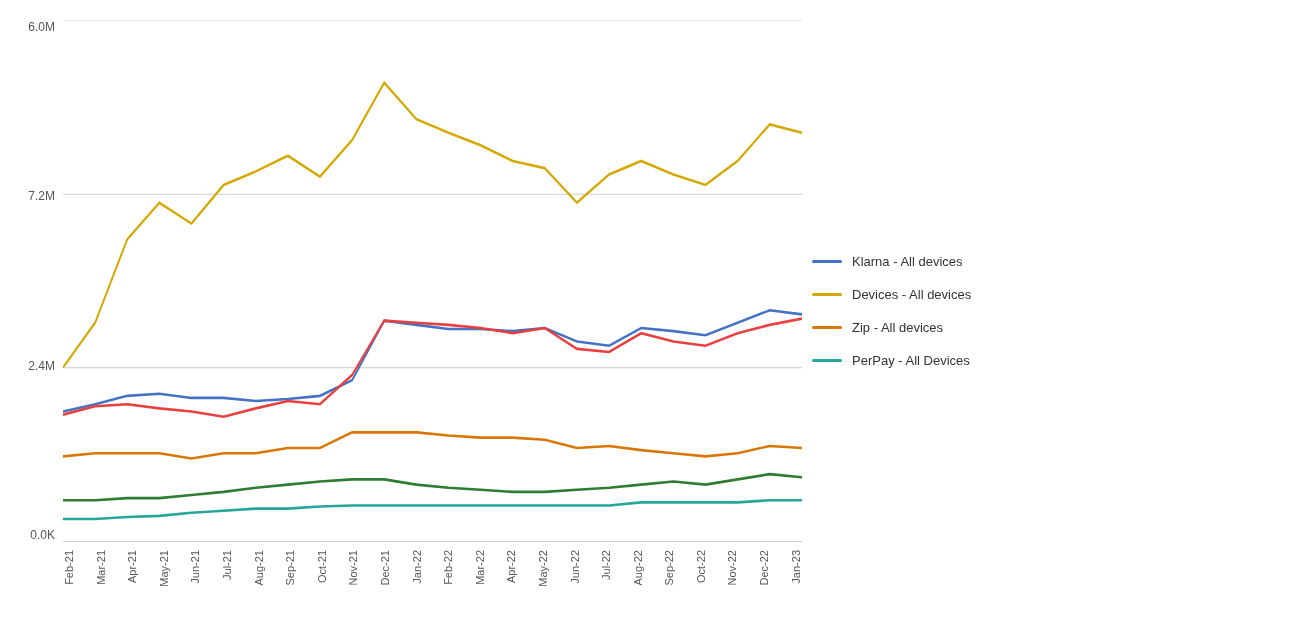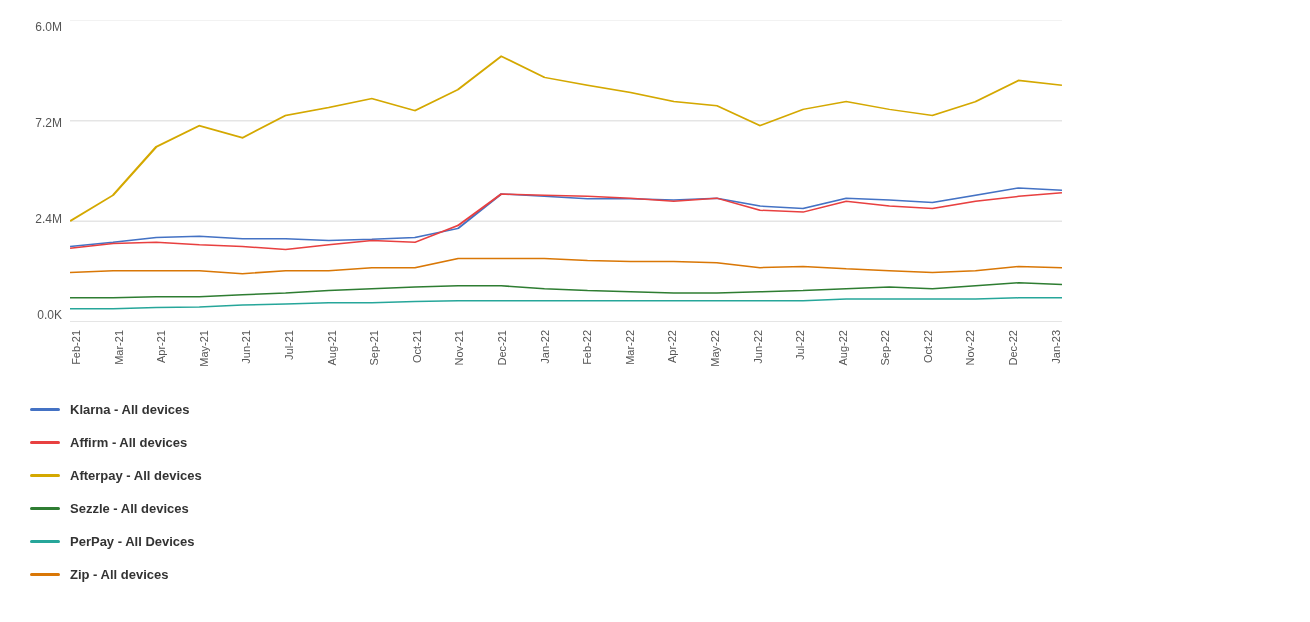--- a/index.html
+++ b/index.html
@@ -7,22 +7,22 @@
       background: #fff;
       font-family: Arial, sans-serif;
       width: 1310px;
       height: 622px;
       overflow: hidden;
     }
     .chart-container {
       width: 1072px;
       height: 622px;
       display: flex;
-      flex-direction: column;
-      padding: 20px 10px 20px 20px;
+      flex-direction: row;
+      padding: 20px 10px 20px 13px;
     }
     .chart-area {
       flex: 1;
       position: relative;
       display: flex;
       flex-direction: column;
     }
     .y-axis-labels {
       position: absolute;
       left: 0;
@@ -65,21 +65,20 @@
       text-align: right;
       white-space: nowrap;
     }
     .legend {
       width: 260px;
       padding: 20px 10px;
       display: flex;
       flex-direction: column;
       gap: 18px;
       justify-content: center;
-      font-weight: bold;
     }
     .legend-item {
       display: flex;
       align-items: center;
       gap: 10px;
     }
     .legend-line {
       width: 30px;
       height: 3px;
       border-radius: 2px;
@@ -302,33 +301,25 @@
       <span class="x-label">Jan-23</span>
     </div>
   </div>
 
   <div class="legend">
     <div class="legend-item">
       <div class="legend-line" style="background:#4472C4;"></div>
       <span class="legend-label">Klarna - All devices</span>
     </div>
     <div class="legend-item">
-      <div class="legend-line" style="background:#E84040;"></div>
-      <span class="legend-label">Affirm - All devices</span>
+      <div class="legend-line" style="background:#D4A800;"></div>
+      <span class="legend-label">Devices - All devices</span>
     </div>
     <div class="legend-item">
-      <div class="legend-line" style="background:#D4A800;"></div>
-      <span class="legend-label">Afterpay - All devices</span>
-    </div>
-    <div class="legend-item">
-      <div class="legend-line" style="background:#2E7D32;"></div>
-      <span class="legend-label">Sezzle - All devices</span>
+      <div class="legend-line" style="background:#D97706;"></div>
+      <span class="legend-label">Zip - All devices</span>
     </div>
     <div class="legend-item">
       <div class="legend-line" style="background:#26A69A;"></div>
       <span class="legend-label">PerPay - All Devices</span>
     </div>
-    <div class="legend-item">
-      <div class="legend-line" style="background:#D97706;"></div>
-      <span class="legend-label">Zip - All devices</span>
-    </div>
   </div>
 </div>
 
 </body></html>

